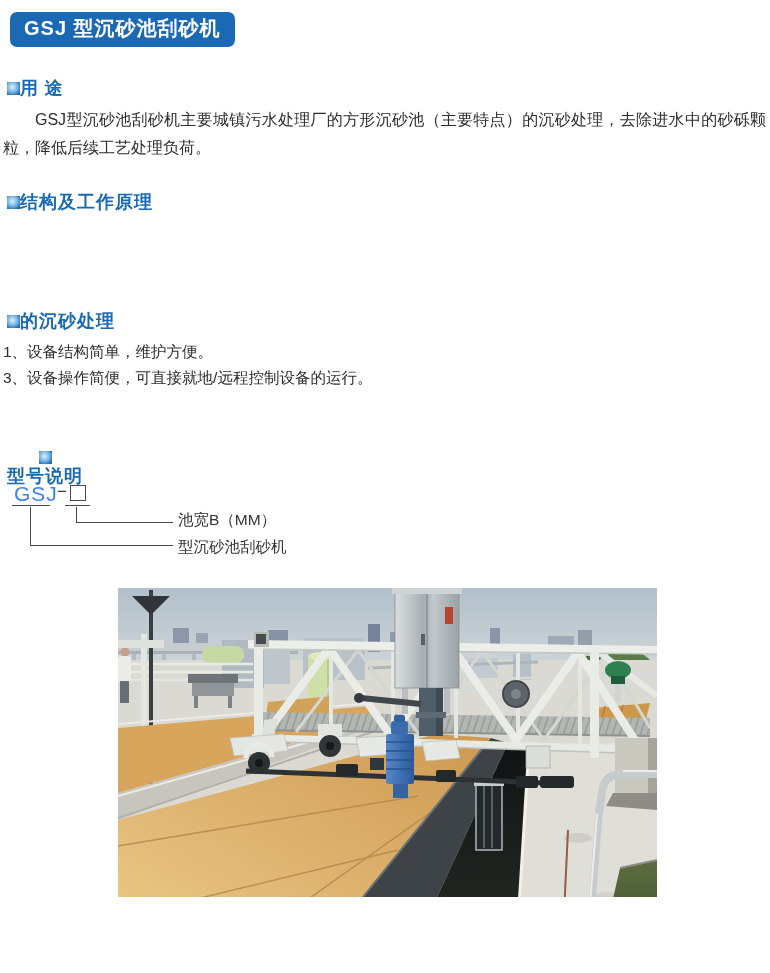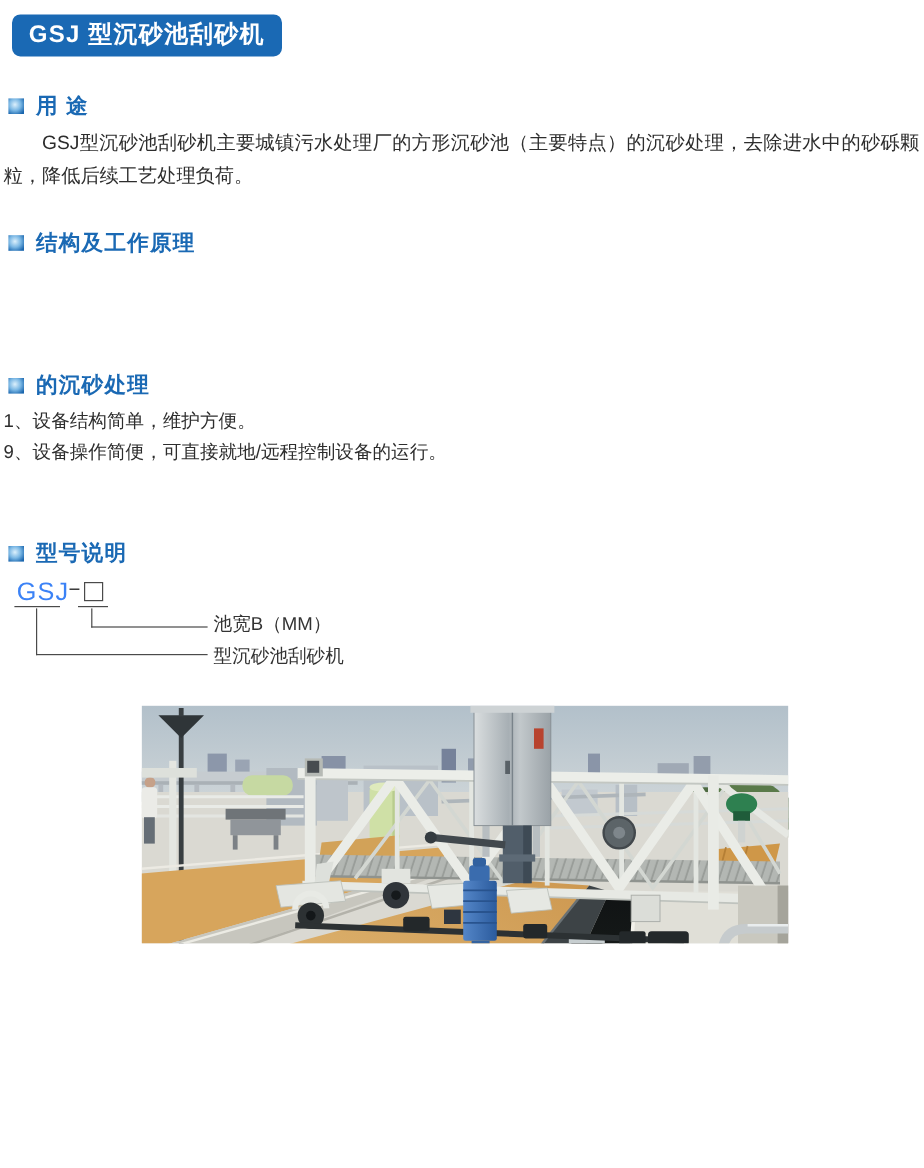--- a/index.html
+++ b/index.html
@@ -1,22 +1,22 @@
 <!DOCTYPE html>
 <html><head>
 <meta charset="utf-8">
 <style>
   html,body{margin:0;padding:0;background:#ffffff;}
   body{width:770px;height:973px;font-family:"Liberation Sans","DejaVu Sans",sans-serif;}
-  .page{position:relative;width:770px;height:786px;overflow:hidden;background:#fff;}
+  .page{position:relative;width:770px;height:897px;overflow:hidden;background:#fff;}
 
   .badge{position:absolute;left:10px;top:12px;background:#1a69b4;color:#fff;
          font-size:20px;font-weight:bold;padding:3px 14px 5px;border-radius:7px;letter-spacing:1px;}
 
-  .section-heading{position:absolute;left:7px;display:flex;align-items:center;gap:10px;height:20px;}
+  .section-heading{position:absolute;left:7px;display:flex;align-items:center;height:20px;font-family:Liberation Serif, serif;}
   .sq{width:13px;height:13px;flex:0 0 13px;
       background:radial-gradient(circle at 42% 40%, #dcf0fc 0%, #7ab7e4 45%, #1a66ae 85%);}
   .heading-text{color:#1a69b4;font-size:18px;font-weight:bold;letter-spacing:1px;white-space:nowrap;}
 
   .body-text{position:absolute;left:3px;width:763px;margin:0;font-size:16px;line-height:28px;
              color:#2d2d2d;text-align:justify;}
   .indent{text-indent:2em;}
 
   .features{position:absolute;left:3px;top:339px;width:763px;font-size:15.5px;line-height:26px;color:#2d2d2d;}
 
@@ -52,24 +52,24 @@
     <span class="sq"></span>
     <span class="heading-text">结构及工作原理</span>
   </div>
 
   <div class="section-heading" style="top:311px;">
     <span class="sq"></span>
     <span class="heading-text">的沉砂处理</span>
   </div>
   <div class="features">
     <div>1、设备结构简单，维护方便。</div>
-    <div>9、设备操作简便，可直接就地/远程控制设备的运行。</div>
-  </div>
-
-  <div class="section-heading" style="top:451px;">
+    <div>3、设备操作简便，可直接就地/远程控制设备的运行。</div>
+  </div>
+
+  <div class="section-heading" style="top:451px;flex-direction:column;">
     <span class="sq"></span>
     <span class="heading-text">型号说明</span>
   </div>
 
   <div class="diagram">
     <span class="m-prefix">GSJ</span>
     <span class="m-dash">−</span>
     <span class="m-box"></span>
     <span class="u1"></span>
     <span class="u2"></span>

